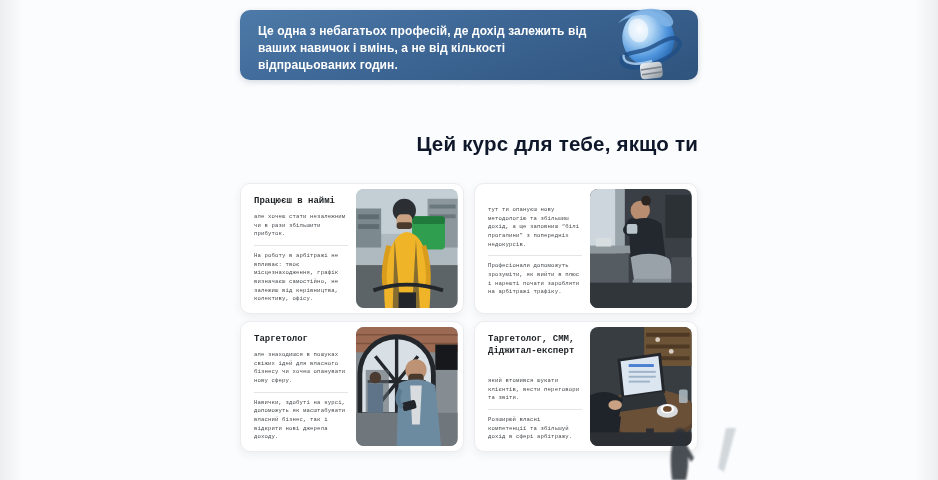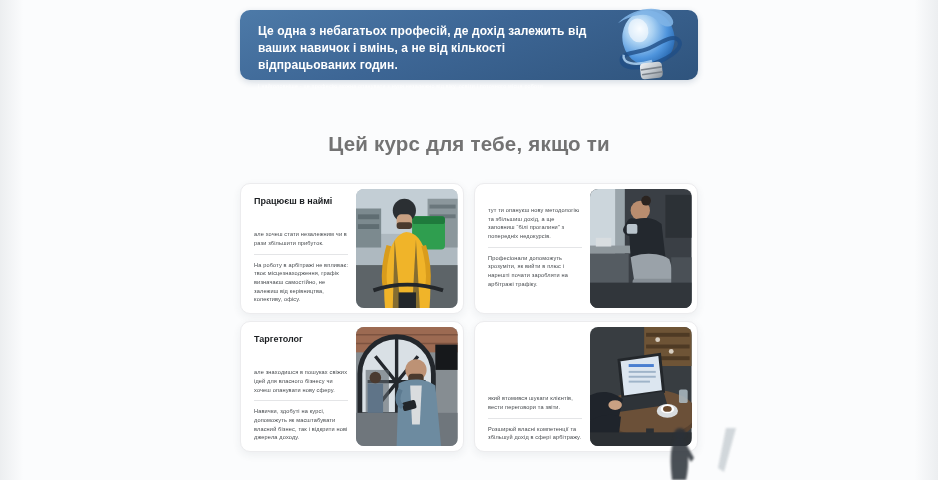--- a/index.html
+++ b/index.html
@@ -21,28 +21,28 @@
   .banner-headline {
     color:#ffffff; font-weight:bold; font-size:12px; line-height:1.42; letter-spacing:.1px;
   }
   .banner-subtext {
     color:rgba(255,255,255,.78); font-size:5.4px; margin-top:9px; letter-spacing:.2px;
   }
   .bulb-wrap { position:absolute; right:6px; top:-3px; width:92px; height:76px; }
 
   
   .section-heading {
-    margin-top:52px; text-align:center; font-size:20.5px; color:#737373; letter-spacing:.2px;
+    margin-top:52px; text-align:right; font-size:20.5px; color:#0f172a; letter-spacing:.2px;
   }
   .section-heading .bold { font-weight:bold; }
 
   
   .cards {
     margin-top:27px;
-    display:grid; grid-template-columns:1fr 1fr; column-gap:10px; row-gap:7px;
+    display:grid; grid-template-columns:1fr 1fr; column-gap:10px; row-gap:7px;font-family:Liberation Mono, monospace;
   }
   .card {
     background:#ffffff; border-radius:10px; border:1px solid #ececee;
     box-shadow:0 3px 8px rgba(40,50,70,.07);
     display:flex; overflow:hidden; height:131px;
   }
   .card .text-col {
     width:52%; padding:12px 8px 9px 13px; display:flex; flex-direction:column;
   }
   .card-title { font-size:9px; font-weight:bold; color:#1c1f22; line-height:1.3; }
@@ -203,20 +203,21 @@
             <path d="M56 60 L 68 60 L 66 100 L 58 100 Z" fill="#d9dcde"></path>
             <rect x="48" y="76" width="14" height="9" rx="2" fill="#22262a" transform="rotate(-14 55 80)"></rect>
             <path d="M46 64 C 42 72, 42 78, 48 82" stroke="#5c7a90" stroke-width="5" fill="none"></path>
           </svg>
         </div>
       </div>
     </div>
 
     <div class="card">
       <div class="text-col">
+        <div class="card-title">Таргетолог, СММ, Діджитал-експерт</div>
         <div class="card-body">
           <p class="card-p">який втомився шукати клієнтів, вести переговори та звіти.</p>
           <hr class="card-divider">
           <p class="card-p">Розширюй власні компетенції та збільшуй дохід в сфері арбітражу.</p>
         </div>
       </div>
       <div class="photo-col">
         <div class="photo">
           <svg viewBox="0 0 105 122" preserveAspectRatio="none">
             <rect width="105" height="122" fill="#383d41"></rect>

